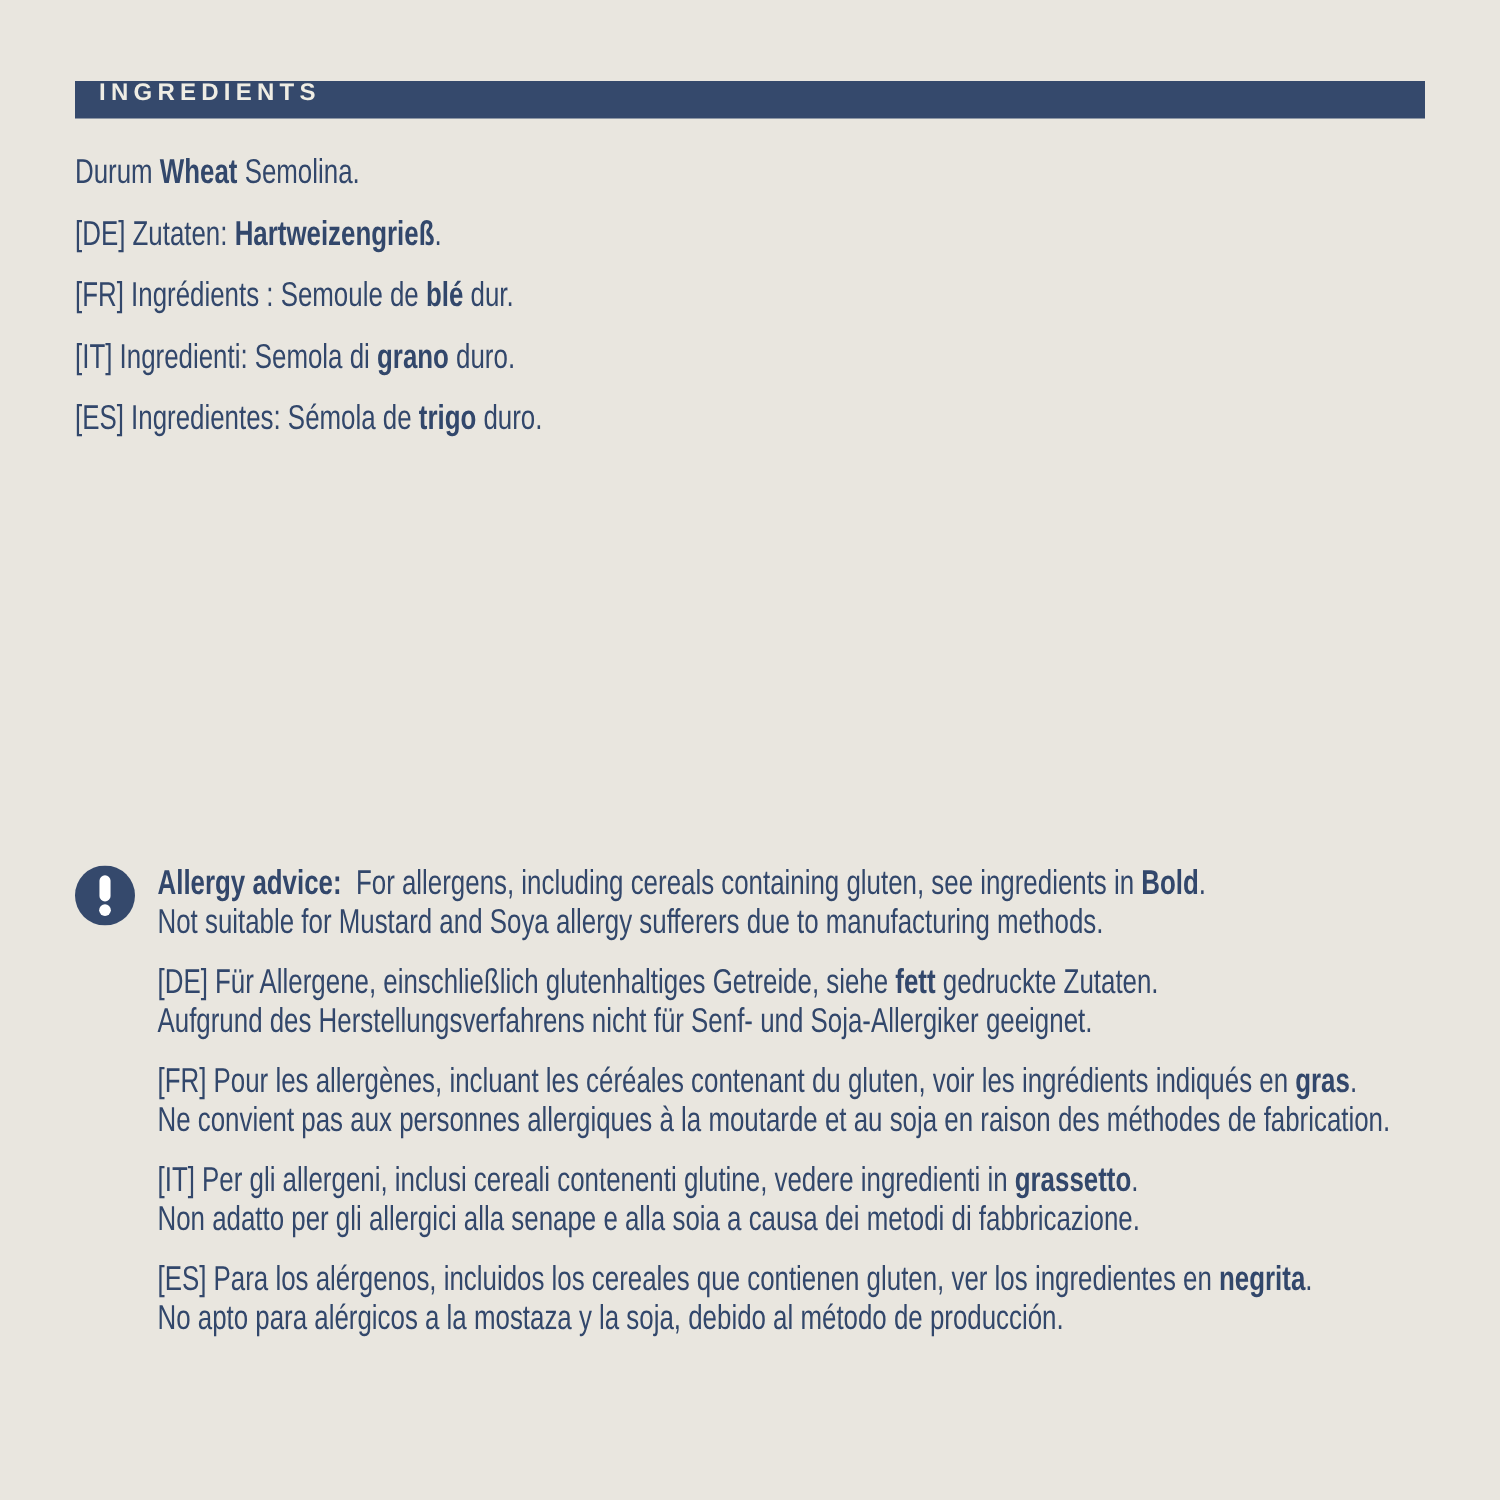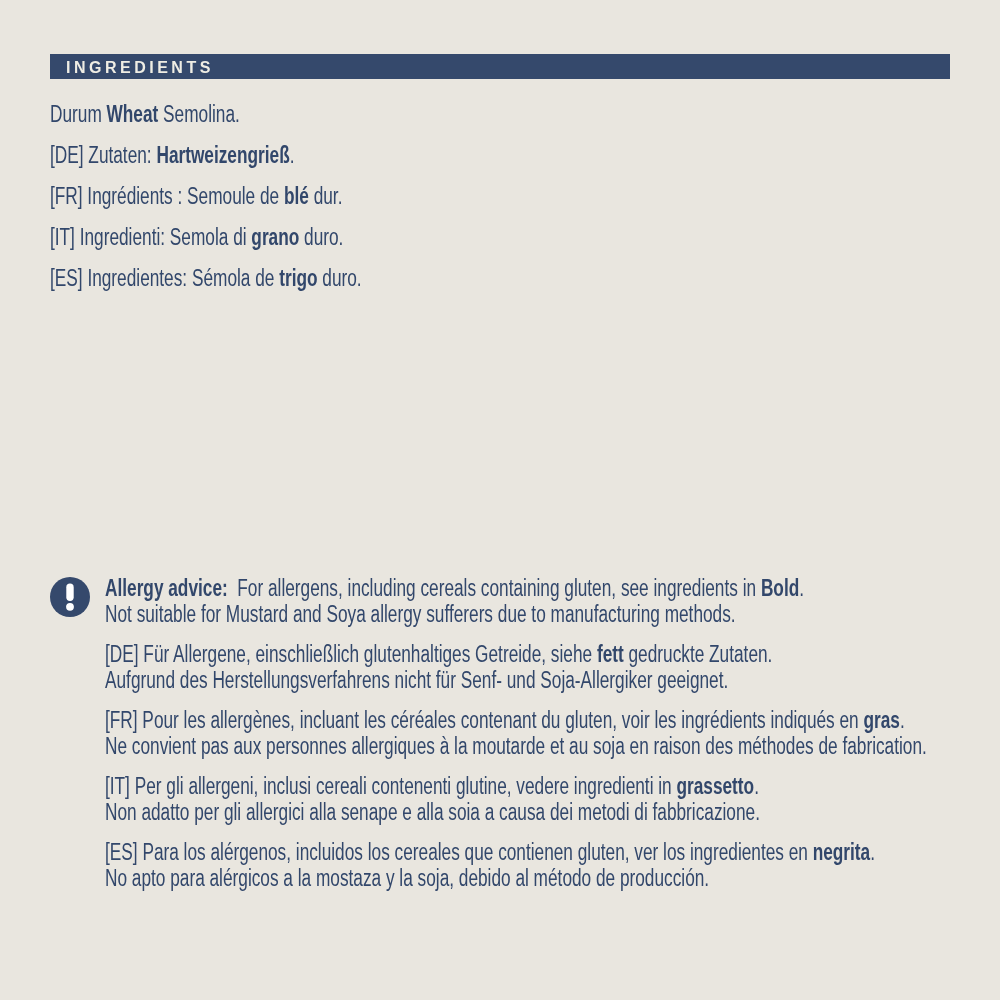--- a/index.html
+++ b/index.html
@@ -13,21 +13,21 @@
   body{
     width:1000px;height:1000px;overflow:hidden;
     background:var(--bg);
     font-family:"Liberation Sans",sans-serif;
     color:var(--text);
   }
   .page{position:relative;width:1000px;height:1000px;background:var(--bg);}
   .header-bar{
     position:absolute;left:50px;top:54px;width:900px;height:25px;
     background:var(--accent);
-    display:flex;align-items:center;
+    display:flex;
     box-sizing:border-box;padding-left:16px;
   }
   .header-title{
     color:var(--header-text);
     font-size:16px;font-weight:bold;letter-spacing:3.5px;
     line-height:1;transform:translateY(0.5px);
   }
   .condensed{
     transform:scaleX(0.75);
     transform-origin:0 0;

